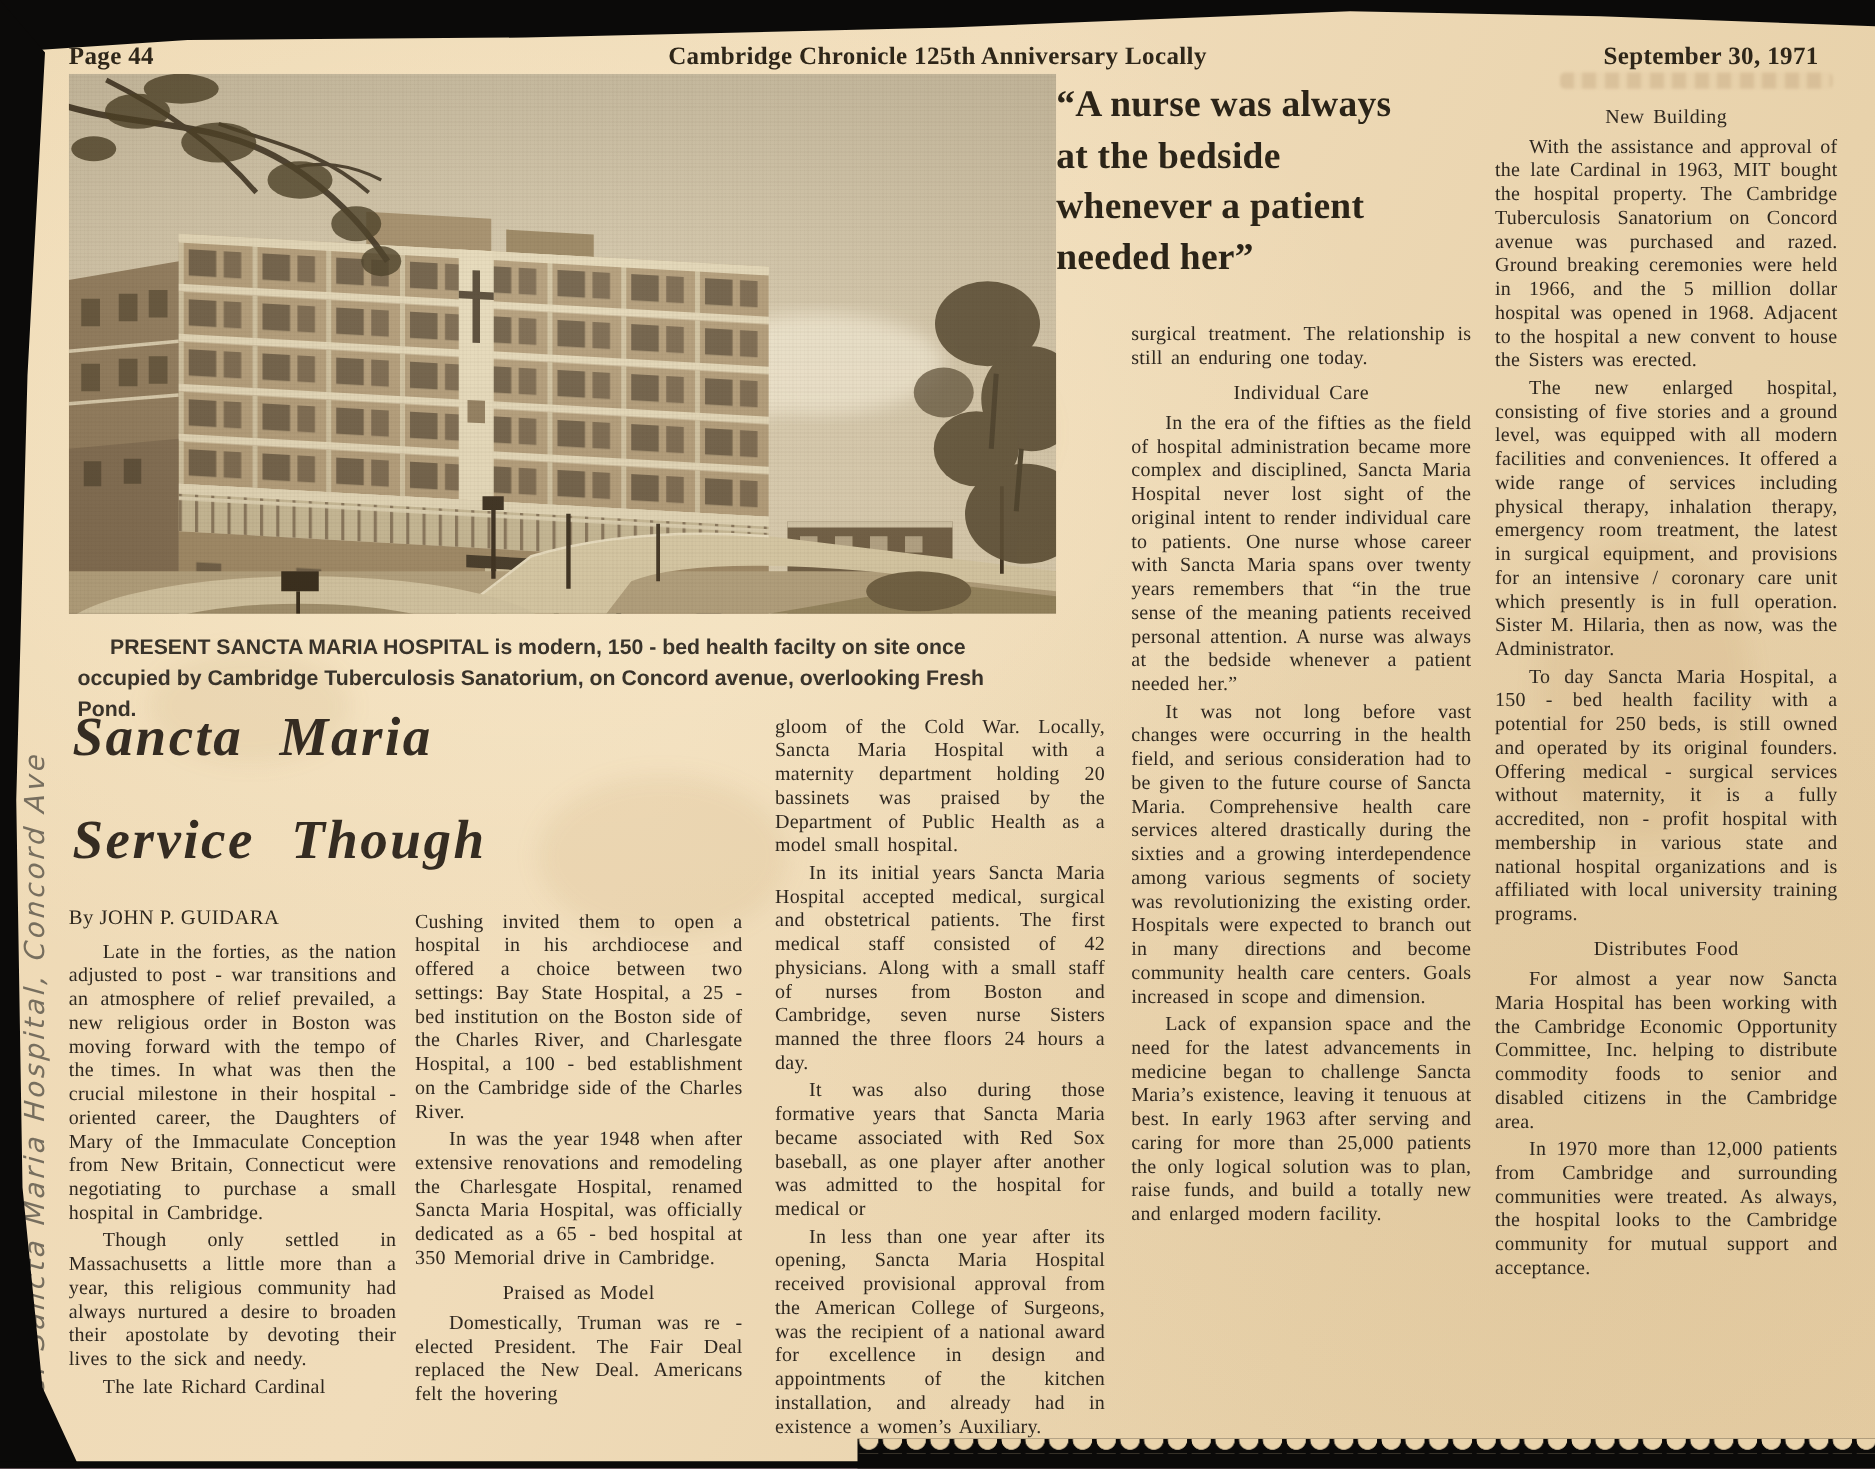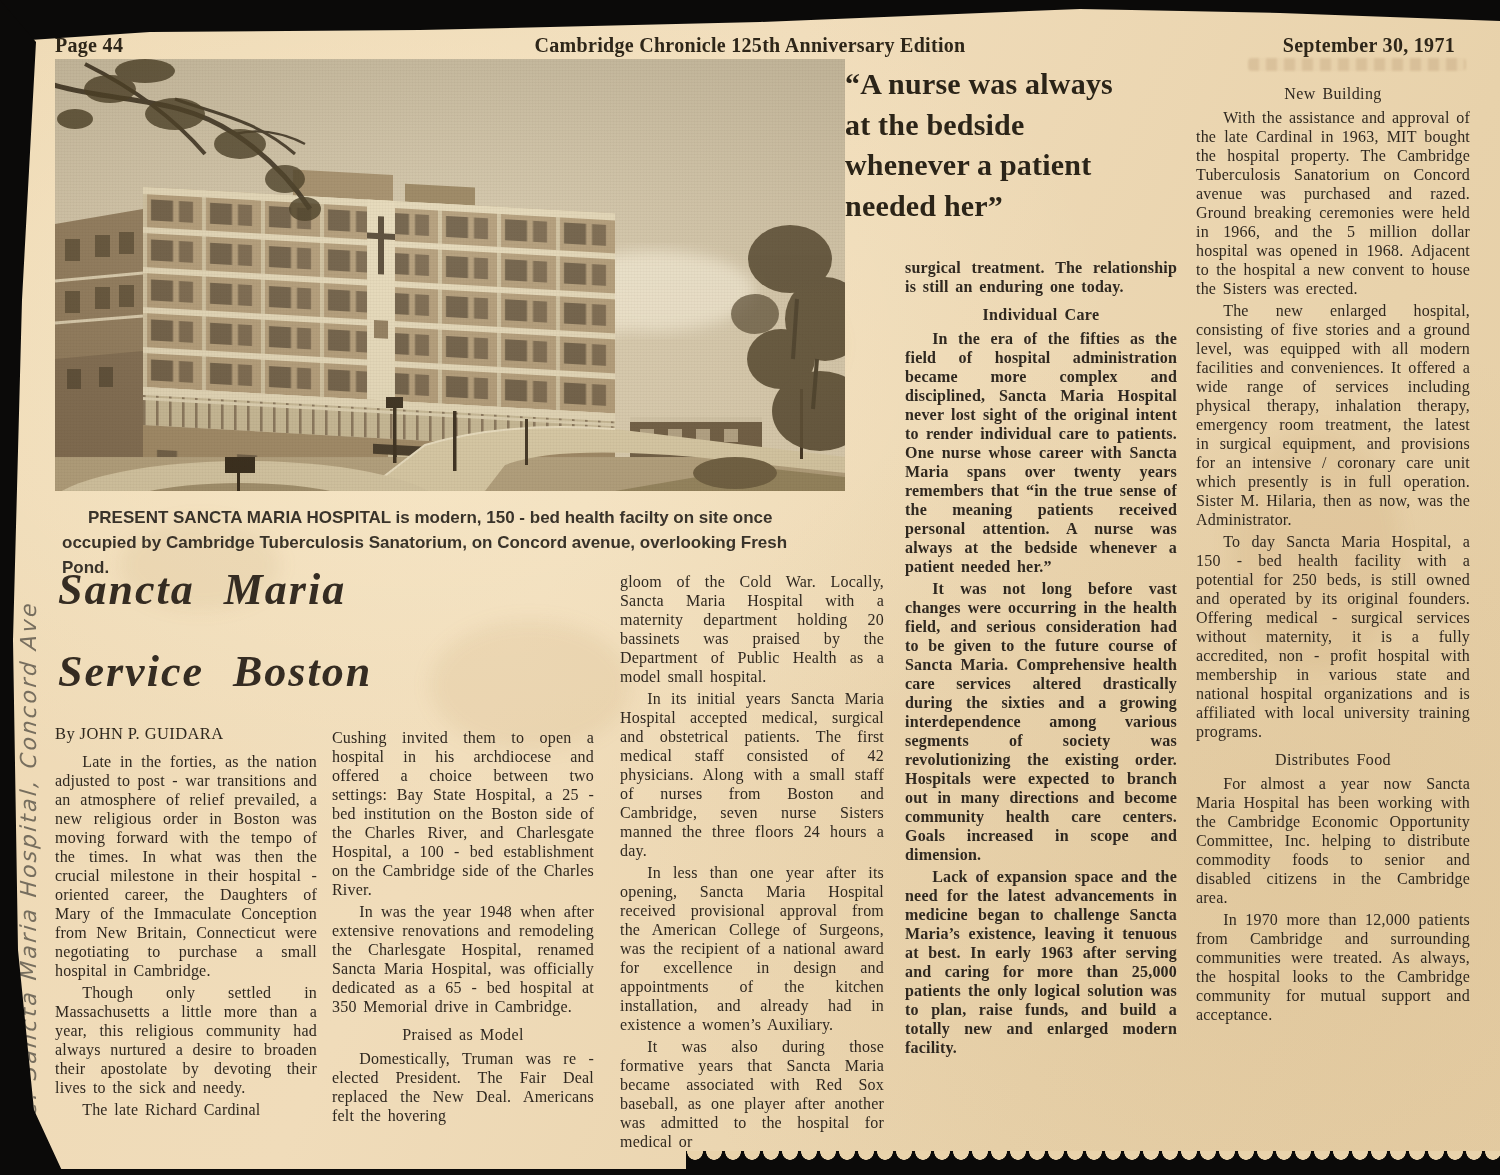--- a/index.html
+++ b/index.html
@@ -64,21 +64,21 @@
   
   .col{position:absolute;overflow:hidden;color:#2f2820;
        font-size:16px;line-height:19px;text-align:justify;
        letter-spacing:.2px;word-spacing:2.5px;}
   .col p{margin:0 0 3px 0;}
   .col p.ind{text-indent:1.7em;}
   .col .shead{text-align:center;text-indent:0;margin:9px 0 5px 0;letter-spacing:.4px;}
   .c1{left:55px;top:752px;width:262px;height:420px;}
   .c2{left:332px;top:728px;width:262px;height:444px;}
   .c3{left:620px;top:572px;width:264px;height:600px;}
-  .c4{left:905px;top:258px;width:272px;height:900px;font-weight:bold;}
+  .c4{left:905px;top:258px;width:272px;height:900px;}
   .c5{left:1196px;top:84px;width:274px;height:1074px;}
 
   
   .margin-note{position:absolute;left:16px;top:1142px;width:700px;
     transform:rotate(-90deg) skewX(-5deg);transform-origin:0 0;
     font-family:"DejaVu Sans",sans-serif;font-style:italic;
     font-size:22px;letter-spacing:2.5px;color:rgba(92,86,74,.82);white-space:nowrap;}
 
   
   .ghost{position:absolute;filter:blur(1.3px);border-radius:4px;opacity:.5;pointer-events:none;
@@ -89,21 +89,21 @@
 <body>
 
 <div id="page">
   <div class="paper"></div>
   <div class="stain s1"></div>
   <div class="stain s2"></div>
   <div class="stain s3"></div>
   <div class="stain s4"></div>
 
   <div class="hdr hdr-page">Page 44</div>
-  <div class="hdr hdr-title">Cambridge Chronicle 125th Anniversary Edition</div>
+  <div class="hdr hdr-title">Cambridge Chronicle 125th Anniversary Locally</div>
   <div class="hdr hdr-date">September 30, 1971</div>
 
   <div class="ghost g1"></div>
 
   <div class="photo">
     <svg width="790" height="432" viewBox="0 0 790 432">
       <defs>
         <linearGradient id="skyg" x1="0" y1="0" x2="0" y2="1">
           <stop offset="0" stop-color="#c6bba1"></stop>
             <stop offset=".55" stop-color="#d6caaf"></stop>
@@ -215,21 +215,21 @@
         <ellipse cx="765" cy="352" rx="48" ry="40"></ellipse>
         <ellipse cx="700" cy="255" rx="24" ry="20" opacity=".8"></ellipse>
         <path d="M742,240 L738,300 M762,300 L758,350" stroke="#3c3320" stroke-width="4"></path>
       </g>
     </svg>
   </div>
 
   <div class="caption">PRESENT SANCTA MARIA HOSPITAL is modern, 150 - bed health facilty on site once occupied by Cambridge Tuberculosis Sanatorium, on Concord avenue, overlooking Fresh Pond.</div>
 
   <div class="headline hl1">Sancta Maria</div>
-  <div class="headline hl2">Service Boston</div>
+  <div class="headline hl2">Service Though</div>
   <div class="byline">By JOHN P. GUIDARA</div>
 
   <div class="pullquote">“A nurse was always
 at the bedside
 whenever a patient
 needed her”</div>
 
   <div class="col c1">
     <p class="ind">Late in the forties, as the nation adjusted to post - war transitions and an atmosphere of relief prevailed, a new religious order in Boston was moving forward with the tempo of the times. In what was then the crucial milestone in their hospital - oriented career, the Daughters of Mary of the Immaculate Conception from New Britain, Connecticut were negotiating to purchase a small hospital in Cambridge.</p>
     <p class="ind">Though only settled in Massachusetts a little more than a year, this religious community had always nurtured a desire to broaden their apostolate by devoting their lives to the sick and needy.</p>
@@ -239,22 +239,22 @@
   <div class="col c2">
     <p>Cushing invited them to open a hospital in his archdiocese and offered a choice between two settings: Bay State Hospital, a 25 - bed institution on the Boston side of the Charles River, and Charlesgate Hospital, a 100 - bed establishment on the Cambridge side of the Charles River.</p>
     <p class="ind">In was the year 1948 when after extensive renovations and remodeling the Charlesgate Hospital, renamed Sancta Maria Hospital, was officially dedicated as a 65 - bed hospital at 350 Memorial drive in Cambridge.</p>
     <p class="shead">Praised as Model</p>
     <p class="ind">Domestically, Truman was re - elected President. The Fair Deal replaced the New Deal. Americans felt the hovering</p>
   </div>
 
   <div class="col c3">
     <p>gloom of the Cold War. Locally, Sancta Maria Hospital with a maternity department holding 20 bassinets was praised by the Department of Public Health as a model small hospital.</p>
     <p class="ind">In its initial years Sancta Maria Hospital accepted medical, surgical and obstetrical patients. The first medical staff consisted of 42 physicians. Along with a small staff of nurses from Boston and Cambridge, seven nurse Sisters manned the three floors 24 hours a day.</p>
+    <p class="ind">It was also during those formative years that Sancta Maria became associated with Red Sox baseball, as one player after another was admitted to the hospital for medical or</p>
     <p class="ind">In less than one year after its opening, Sancta Maria Hospital received provisional approval from the American College of Surgeons, was the recipient of a national award for excellence in design and appointments of the kitchen installation, and already had in existence a women’s Auxiliary.</p>
-    <p class="ind">It was also during those formative years that Sancta Maria became associated with Red Sox baseball, as one player after another was admitted to the hospital for medical or</p>
   </div>
 
   <div class="col c4">
     <p>surgical treatment. The relationship is still an enduring one today.</p>
     <p class="shead">Individual Care</p>
     <p class="ind">In the era of the fifties as the field of hospital administration became more complex and disciplined, Sancta Maria Hospital never lost sight of the original intent to render individual care to patients. One nurse whose career with Sancta Maria spans over twenty years remembers that “in the true sense of the meaning patients received personal attention. A nurse was always at the bedside whenever a patient needed her.”</p>
     <p class="ind">It was not long before vast changes were occurring in the health field, and serious consideration had to be given to the future course of Sancta Maria. Comprehensive health care services altered drastically during the sixties and a growing interdependence among various segments of society was revolutionizing the existing order. Hospitals were expected to branch out in many directions and become community health care centers. Goals increased in scope and dimension.</p>
     <p class="ind">Lack of expansion space and the need for the latest advancements in medicine began to challenge Sancta Maria’s existence, leaving it tenuous at best. In early 1963 after serving and caring for more than 25,000 patients the only logical solution was to plan, raise funds, and build a totally new and enlarged modern facility.</p>
   </div>
 

